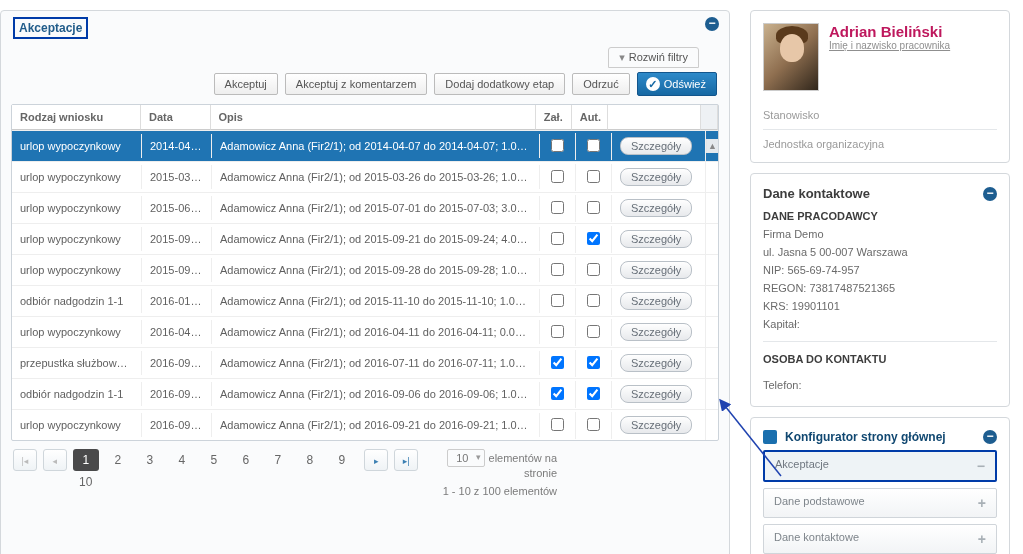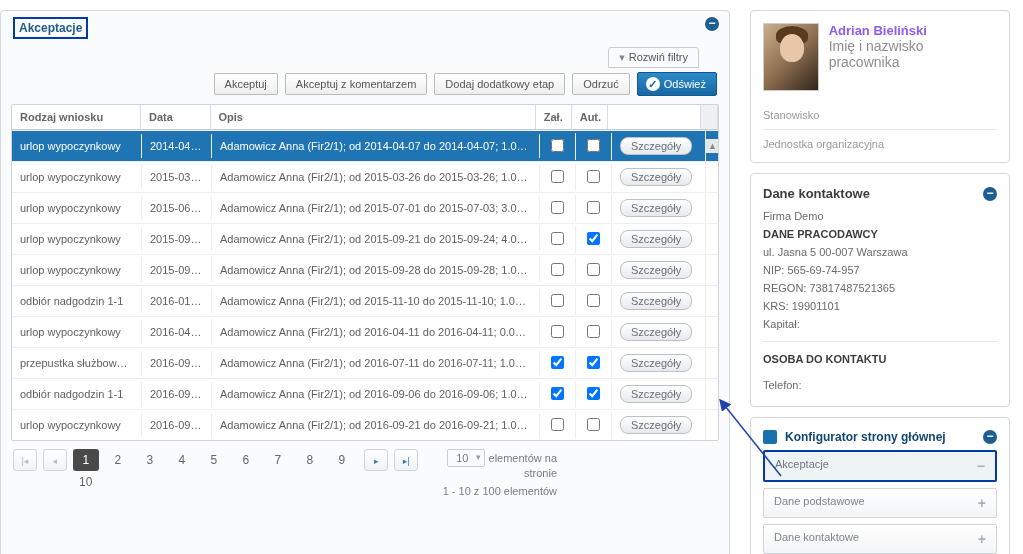--- a/index.html
+++ b/index.html
@@ -48,22 +48,22 @@
   .sel::after { content:"▾"; position:absolute; right:4px; top:2px; font-size:9px; color:#999; }
   .page-info { display:block; margin-top:6px; }
   
   
   .right-col { width:260px; }
   .card { border:1px solid #d4d8dc; border-radius:4px; margin-bottom:10px; padding:12px; background:#fff; }
   .profile { display:flex; gap:10px; align-items:flex-start; }
   .avatar { width:56px; height:68px; border:1px solid #ccc; padding:2px; background:linear-gradient(135deg,#c9b18e 0%,#8f6f50 50%,#30261b 100%); position:relative; }
   .avatar-face { position:absolute; left:16px; top:10px; width:24px; height:28px; background:#e7c7a8; border-radius:50% 50% 45% 45%; }
   .avatar-hair { position:absolute; left:12px; top:2px; width:32px; height:18px; background:#5a3a1c; border-radius:50% 50% 30% 30%; }
-  .name { font-weight:bold; color:#8b5cf6; font-size:13px; }
-  .sub { color:#8f8f8f; font-size:14px; }
+  .name { font-weight:bold; color:#be185d; font-size:15px; }
+  .sub { color:#8f8f8f; font-size:10px;text-decoration:underline; }
   .field-lbl { color:#9a9a9a; font-size:11px; margin-top:18px; }
   hr.sep { border:none; border-top:1px solid #e4e7ea; margin:8px 0; }
   
   .sec-head { font-weight:bold; color:#3d3d3d; font-size:13px; display:flex; align-items:center; justify-content:space-between; margin-bottom:6px; }
   .sec-head .collapse-btn { position:static; }
   .kv { color:#6a6a6a; font-size:11px; line-height:18px; }
   .kv b { color:#3d3d3d; font-weight:bold; }
   
   .cfg-head { display:flex; align-items:center; gap:8px; font-weight:bold; color:#114871; font-size:12px; }
   .cfg-icon { width:14px; height:14px; background:#1a6fae; border-radius:2px; }
@@ -239,22 +239,22 @@
       <div class="field-lbl">Stanowisko</div>
       <hr class="sep">
       <div class="field-lbl" style="margin-top:4px">Jednostka organizacyjna</div>
     </div>
 
     <div class="card">
       <div class="sec-head">
         <span>Dane kontaktowe</span>
         <span class="collapse-btn">−</span>
       </div>
+      <div class="kv"><b>DANE PRACODAWCY</b></div>
       <div class="kv">Firma Demo</div>
-      <div class="kv"><b>DANE PRACODAWCY</b></div>
       <div class="kv">ul. Jasna 5 00-007 Warszawa</div>
       <div class="kv">NIP: 565-69-74-957</div>
       <div class="kv">REGON: 73817487521365</div>
       <div class="kv">KRS: 19901101</div>
       <div class="kv">Kapitał:</div>
       <hr class="sep">
       <div class="kv"><b>OSOBA DO KONTAKTU</b></div>
       <div class="kv" style="margin-top:8px">Telefon:</div>
     </div>
 

